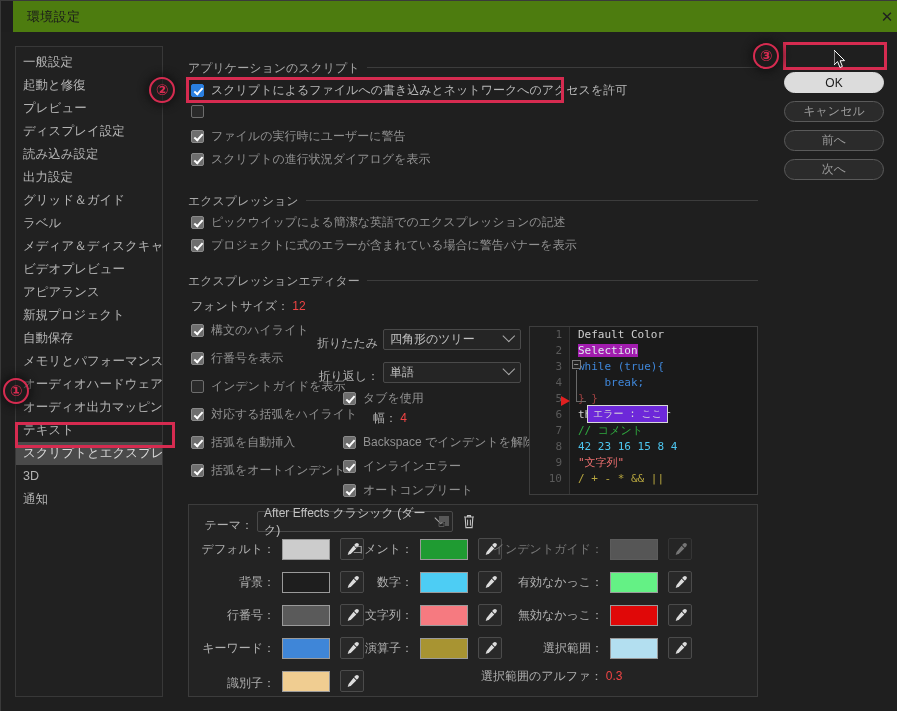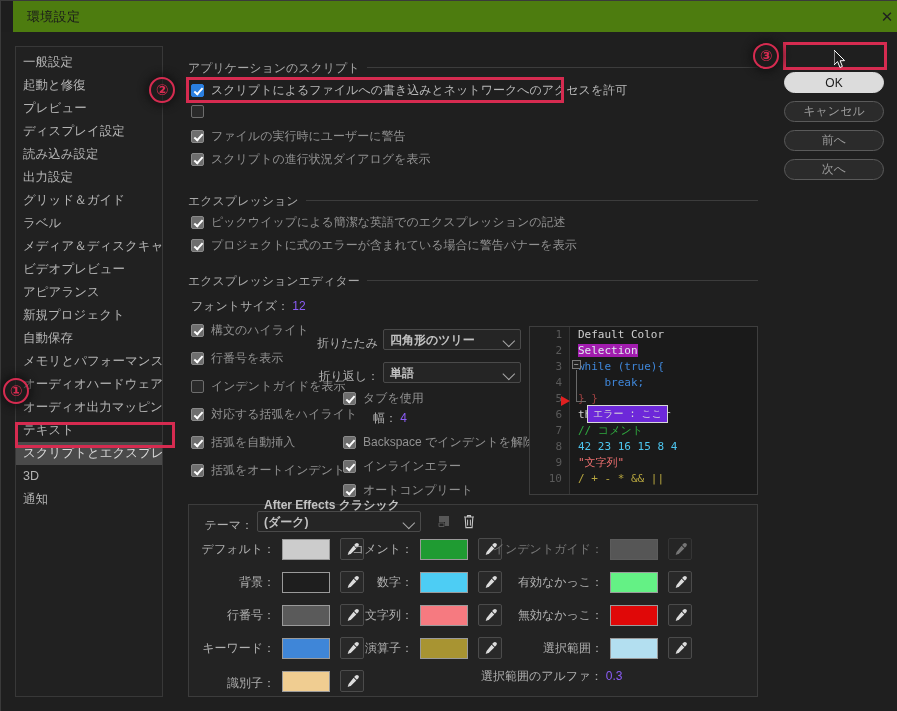--- a/index.html
+++ b/index.html
@@ -137,35 +137,34 @@
     border: solid #ffffff;
     border-width: 0 2px 2px 0;
     transform: rotate(42deg);
   }
   .ck .lbl { font-size: 12px; color: #b9b9b9; }
   .ck.dim .lbl { color: #919191; }
 
   
   .fld { position: absolute; white-space: nowrap; font-size: 12px; }
   .fld .k { color: #b0b0b0; }
-  .fld .v { color: #8b5cf6; cursor: pointer; }
+  .fld .v { color: #ef4444; cursor: pointer; }
 
   
   .sel {
     position: absolute;
     height: 21px;
     background: #252525;
     border: 1px solid #4a4a4a;
     border-radius: 2px;
-    display: flex; align-items: flex-end;
+    display: flex; align-items: center;
     padding: 0 6px;
     font-size: 12px;
     color: #c2c2c2;
     cursor: pointer;
-    font-weight: bold;
   }
   .sel .cv { flex: 1; }
   .sel .chev {
     width: 9px; height: 9px;
     border: solid #a8a8a8;
     border-width: 0 1.5px 1.5px 0;
     transform: rotate(45deg) translate(-3px,-2px);
     flex: none;
   }
   .sel-lbl {
@@ -498,21 +497,21 @@
       <div class="fold">−</div>
       <div class="foldline"></div>
       <div class="foldline2"></div>
       <div class="errmark"></div>
       <div class="errbox">エラー : ここ</div>
     </div>
 
     <div class="themebox"></div>
 
     <div class="sel-lbl" style="left:196px; top:485px; width:56px;">テーマ：</div>
-    <div class="sel" style="left:256px; top:479px; width:164px;">
+    <div class="sel" style="left:256px; top:479px; width:196px;">
       <span class="cv">After Effects クラシック (ダーク)</span>
       <span class="chev"></span>
     </div>
     <div class="icnbtn" style="left:433px; top:480px;">
       <svg width="14" height="14" viewBox="0 0 14 14">
         <polygon points="2,2 12,2 12,12 8,12 8,8 2,8" fill="#585858"></polygon>
         <polygon points="2,9 7,9 7,12.5 2,12.5" fill="none" stroke="#585858" stroke-width="1"></polygon>
       </svg>
     </div>
     <div class="icnbtn" style="left:458px; top:480px;">

